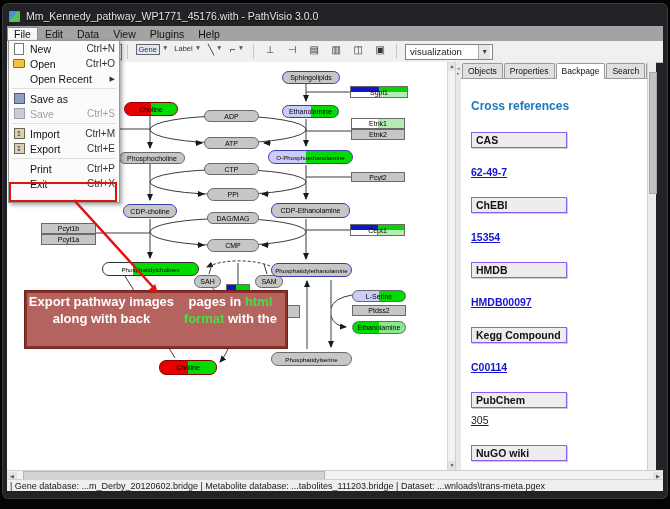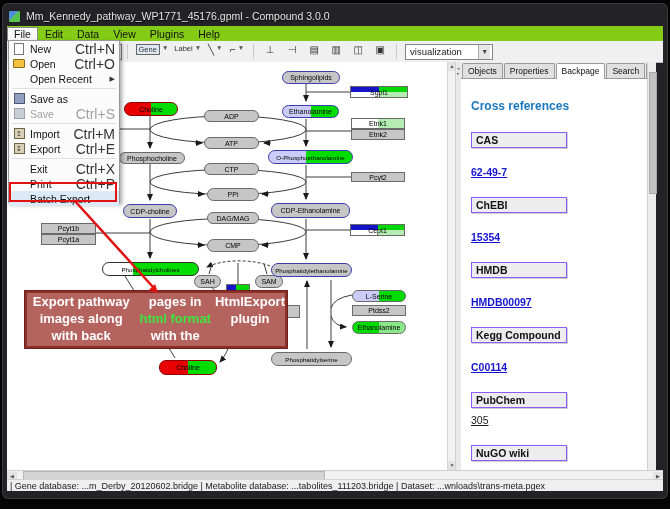--- a/index.html
+++ b/index.html
@@ -6,21 +6,21 @@
   #stage{position:relative;width:670px;height:509px;background:#050505;overflow:hidden;
          font-family:"Liberation Sans",sans-serif;-webkit-font-smoothing:antialiased;}
   
   .win-frame{position:absolute;left:1px;top:2px;width:666px;height:496px;background:#232327;
              border:1px solid #000;border-radius:7px;box-shadow:inset 0 0 0 1px #3c3c40;}
   .titlebar{position:absolute;left:8px;top:7px;width:654px;height:18px;display:flex;align-items:center;gap:5px;}
   .titlebar .app-ico{width:11px;height:11px;border-radius:2px;
       background:linear-gradient(135deg,#4f8edc 0 45%,#57c24f 45% 100%);border:1px solid #222;}
   .titlebar .ttl{color:#e6e6e6;font-size:10.5px;text-shadow:0 1px 1px #000;white-space:nowrap;}
   
-  .menubar{position:absolute;left:7px;top:26px;width:656px;height:15px;background:#84cc16;
+  .menubar{position:absolute;left:7px;top:26px;width:656px;height:15px;background:#a3a3a3;
            border-bottom:1px solid #d9d9d9;display:flex;align-items:center;font-size:10.5px;color:#111;}
   .menubar .mitem{padding:1px 7px;}
   .menubar .mitem.active{border:1px solid #8a8a8a;background:#f8f8f8;padding:0 6px;}
   
   .toolbar{position:absolute;left:7px;top:41px;width:656px;height:21px;background:#f0f0f0;
            border-bottom:1px solid #bcbcbc;display:flex;align-items:center;font-size:9.5px;color:#222;}
   .tb-label{margin-left:6px;font-size:9px;color:#333;}
   .combo{height:14px;background:#fff;border:1px solid #848484;display:flex;align-items:center;
          justify-content:space-between;font-size:9.5px;padding:0 2px 0 4px;margin-left:3px;}
   .combo .car{font-size:7px;color:#444;background:#e6e6e6;border-left:1px solid #aaa;padding:0 2px;height:100%;display:flex;align-items:center;}
@@ -62,21 +62,21 @@
   .bp-link{margin-top:18px;font-size:10.5px;font-weight:bold;color:#1414d2;text-decoration:underline;}
   .bp-plain{margin-top:6px;font-size:10.5px;color:#222;text-decoration:underline;}
   .pscroll{position:absolute;left:647px;top:62px;width:8px;height:408px;background:#ececec;border-left:1px solid #cfcfcf;}
   .pscroll .pthumb{position:absolute;left:1px;top:10px;width:6px;height:120px;background:#c2c2c2;border:1px solid #a8a8a8;}
   
   .fmenu{position:absolute;left:8px;top:40px;width:110px;height:161px;background:#fbfbfb;
          border:1px solid #979797;box-shadow:2px 2px 4px rgba(0,0,0,.35);z-index:50;font-size:10.5px;}
   .fitem{display:flex;align-items:center;height:13px;padding:1px 4px 1px 3px;color:#111;}
   .fitem .ic{width:14px;display:flex;justify-content:center;margin-right:4px;}
   .fitem .lbl{flex:1;}
-  .fitem .sc{color:#333;font-size:14px;}
+  .fitem .sc{color:#333;font-size:10px;}
   .fitem.disabled .lbl,.fitem.disabled .sc{color:#a0a0a0;}
   .fitem.hl{background:#dce9f7;}
   .fitem .sub{font-size:7px;color:#333;}
   .fsep{height:1px;background:#e0e0e0;margin:2px 3px;}
   .ic-new{width:8px;height:10px;background:#fff;border:1px solid #777;}
   .ic-folder{width:10px;height:7px;background:#f2c13d;border:1px solid #8a6d1d;border-radius:1px;}
   .ic-save{width:9px;height:9px;background:#8e9fc0;border:1px solid #4d5a77;}
   .ic-save.dis{background:#c9cdd6;border-color:#9aa0ad;}
   .ic-port{width:9px;height:9px;background:#d9d0b8;border:1px solid #6e6546;display:flex;align-items:center;justify-content:center;font-size:7px;color:#333;line-height:7px;}
   .batch-ring{position:absolute;left:9px;top:182px;width:104px;height:16px;border:2px solid #e01212;z-index:60;}
@@ -90,21 +90,21 @@
 </style>
 </head>
 <body>
 
 <div id="stage">
 
   <div class="win-frame"></div>
 
   <div class="titlebar">
     <span class="app-ico"></span>
-    <span class="ttl">Mm_Kennedy_pathway_WP1771_45176.gpml - Compound 3.0.0</span>
+    <span class="ttl">Mm_Kennedy_pathway_WP1771_45176.with - PathVisio 3.0.0</span>
   </div>
 
   <div class="menubar">
     <span class="mitem active">File</span>
     <span class="mitem">Edit</span>
     <span class="mitem">Data</span>
     <span class="mitem">View</span>
     <span class="mitem">Plugins</span>
     <span class="mitem">Help</span>
   </div>
@@ -344,39 +344,34 @@
     <div class="fitem">
       <span class="ic">
           <span class="ic-port">↧</span>
         </span>
       <span class="lbl">Export</span>
         <span class="sc">Ctrl+E</span>
     </div>
     <div class="fsep"></div>
     <div class="fitem">
       <span class="ic"></span>
+      <span class="lbl">Print</span>
+        <span class="sc">Ctrl+P</span>
+    </div>
+    <div class="fitem">
+      <span class="ic"></span>
       <span class="lbl">Exit</span>
         <span class="sc">Ctrl+X</span>
-    </div>
-    <div class="fitem">
-      <span class="ic"></span>
-      <span class="lbl">Print</span>
-        <span class="sc">Ctrl+P</span>
-    </div>
-    <div class="fitem hl">
-      <span class="ic"></span>
-      <span class="lbl">Batch Export</span>
     </div>
   </div>
   <div class="batch-ring"></div>
 
   <div class="callout">
     <div>Export pathway images along with back</div>
     <div><span>pages in </span><span class="hl-green">html format</span><span> with the</span></div>
-    <div>HtmlExport plugin</div>
   </div>
 
   <svg class="overlay" width="670" height="509">
     <line x1="74" y1="200" x2="153" y2="287" stroke="#e01212" stroke-width="2.5"></line>
     <polygon points="158,293 148.6,290.3 155.1,283.9" fill="#e01212"></polygon>
   </svg>
 
 </div>
 
 </body></html>

